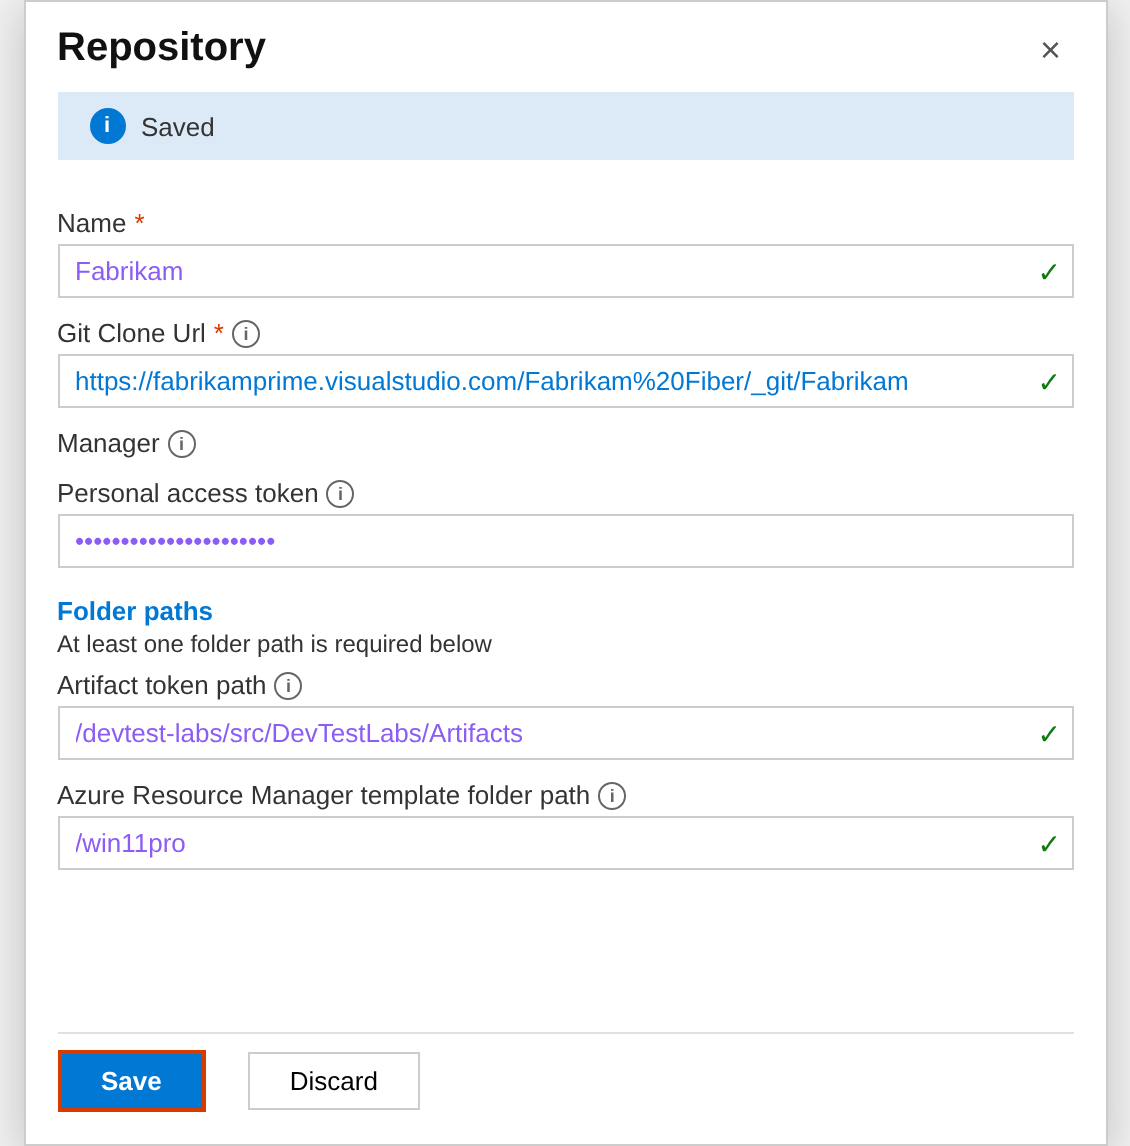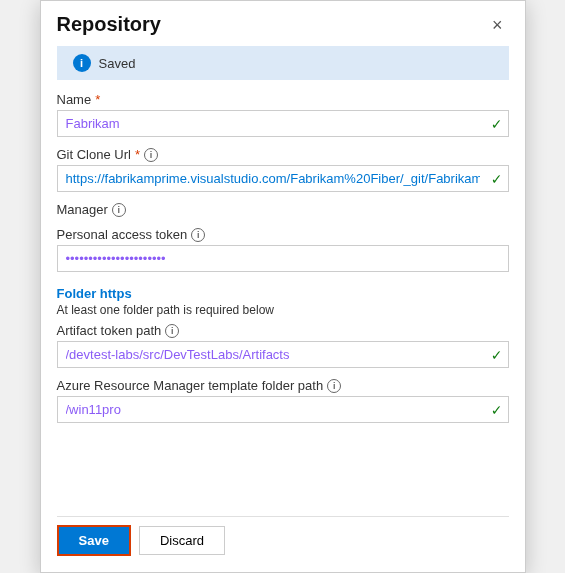--- a/index.html
+++ b/index.html
@@ -8,21 +8,21 @@
       display: flex;
       align-items: center;
       justify-content: center;
       min-height: 100vh;
       font-family: 'Segoe UI', Arial, sans-serif;
       font-size: 13px;
       color: #333;
     }
     .dialog {
       background: #fff;
-      width: 486px;
+      width: 542px;
       min-height: 573px;
       border: 1px solid #ccc;
       box-shadow: 0 4px 20px rgba(0,0,0,0.2);
       display: flex;
       flex-direction: column;
     }
     .dialog-header {
       display: flex;
       align-items: center;
       justify-content: space-between;
@@ -62,20 +62,21 @@
       background: #0078d4;
       border-radius: 50%;
       color: #fff;
       font-size: 11px;
       font-weight: bold;
       flex-shrink: 0;
     }
     .dialog-body {
       padding: 0 16px 16px 16px;
       flex: 1;
+      margin-top: 12px;
     }
     .field-group {
       margin-bottom: 10px;
     }
     .field-label {
       font-size: 13px;
       color: #333;
       margin-bottom: 3px;
       display: flex;
       align-items: center;
@@ -132,21 +133,21 @@
       margin-bottom: 6px;
     }
     .divider {
       border: none;
       border-top: 1px solid #e0e0e0;
       margin: 16px 0 12px 0;
     }
     .dialog-footer {
       padding: 8px 16px 16px 16px;
       display: flex;
-      gap: 8px;
+      gap: 21px;
       align-items: center;
     }
     .btn-save {
       background: #0078d4;
       color: #fff;
       border: 2px solid #d83b01;
       padding: 6px 20px;
       font-size: 13px;
       font-family: inherit;
       cursor: pointer;
@@ -212,21 +213,21 @@
     <div class="field-group">
       <div class="field-label">
         <span>Personal access token</span>
         <span class="info-icon-small">i</span>
       </div>
       <div class="field-input-wrapper">
         <input class="field-input" type="password" value="somepassword1234567890" style="">
       </div>
     </div>
 
-    <div class="section-title">Folder https</div>
+    <div class="section-title">Folder paths</div>
     <div class="section-subtitle">At least one folder path is required below</div>
 
     <div class="field-group">
       <div class="field-label">
         <span>Artifact token path</span>
         <span class="info-icon-small">i</span>
       </div>
       <div class="field-input-wrapper">
         <input class="field-input" type="text" value="/devtest-labs/src/DevTestLabs/Artifacts" style="">
         <span class="checkmark-icon">✓</span>

